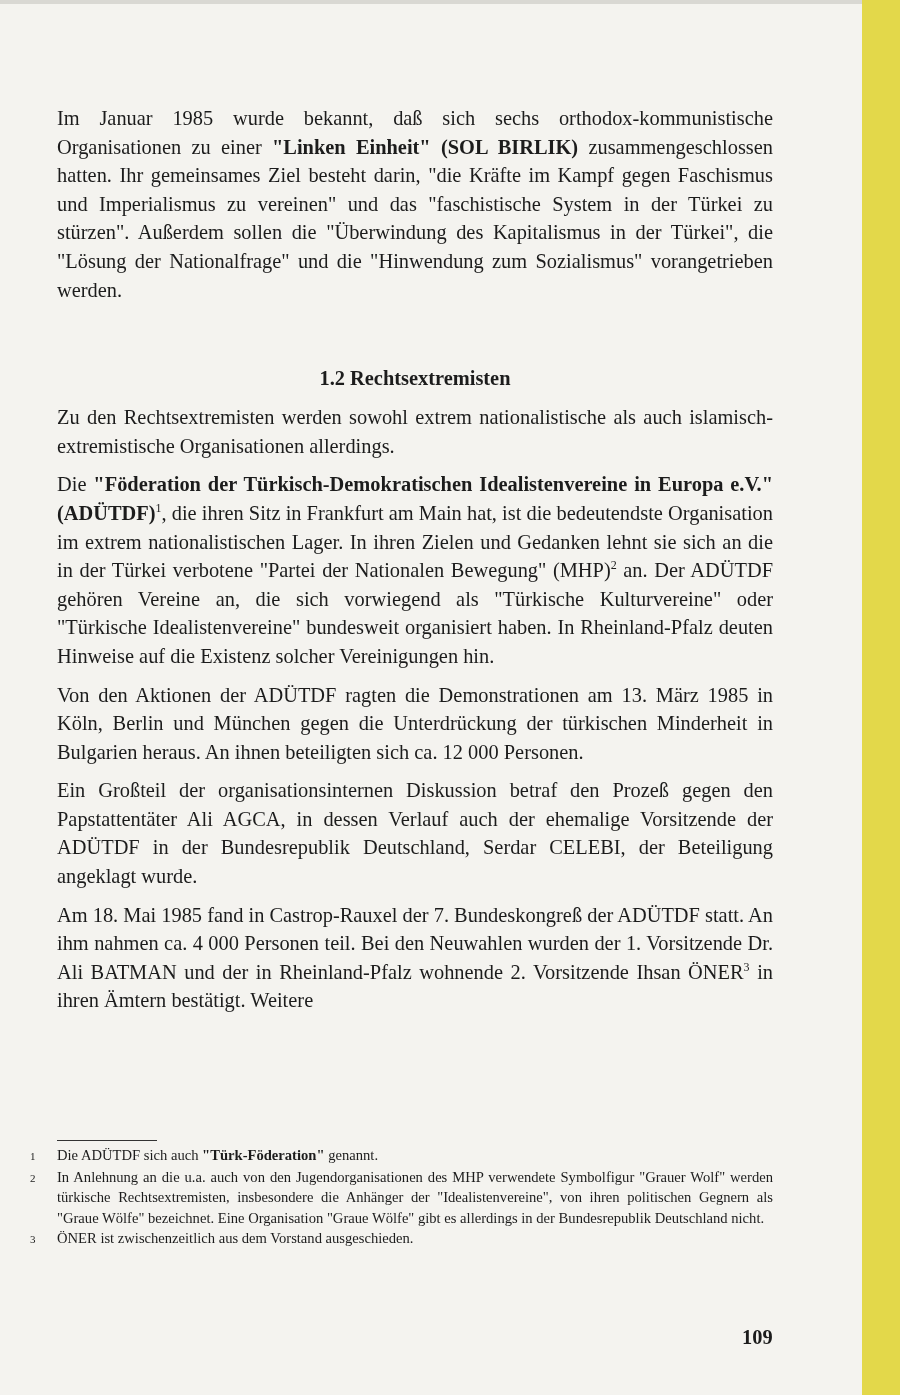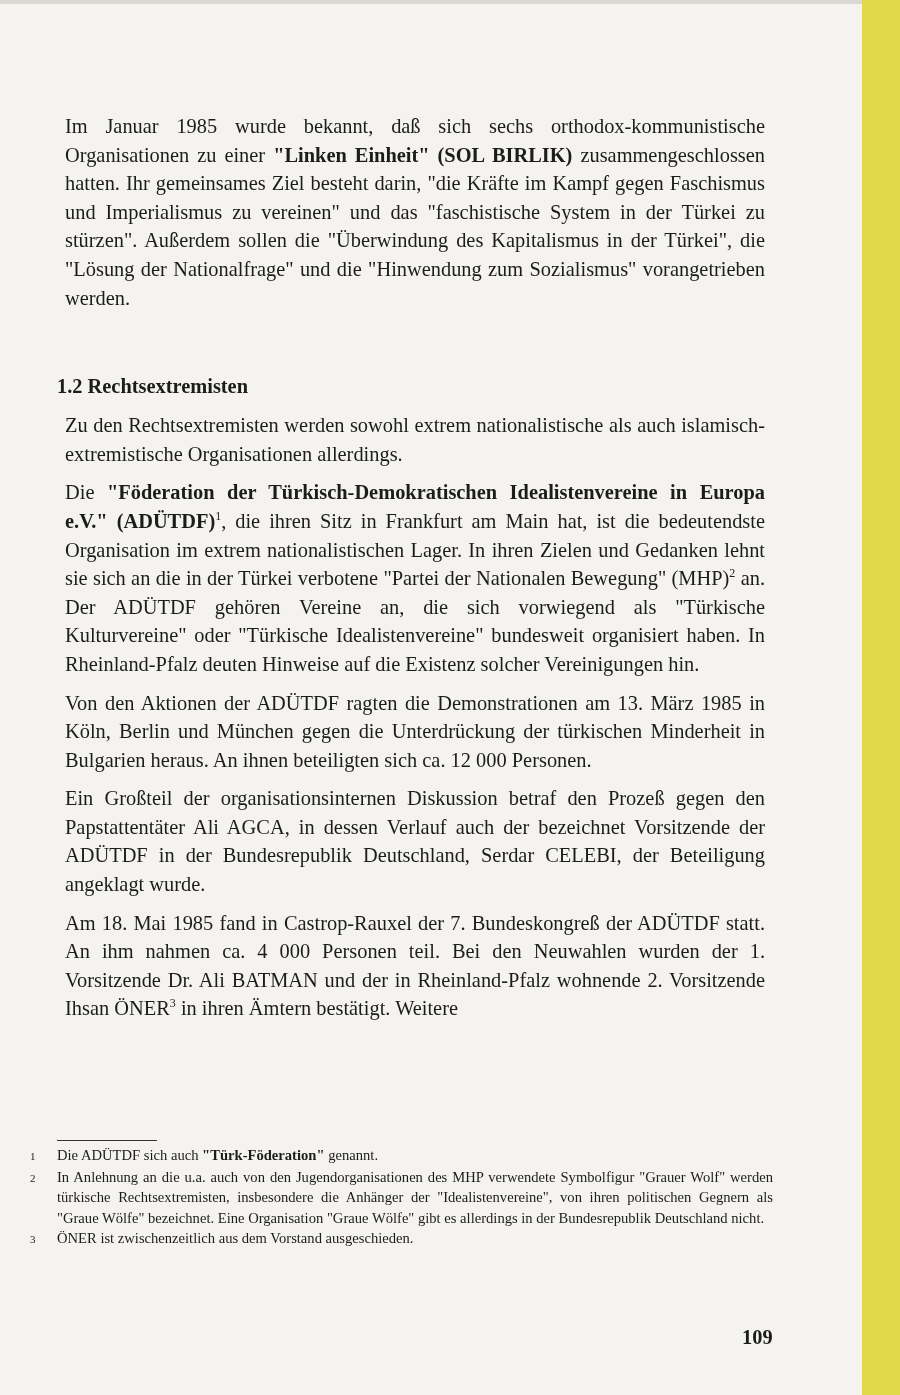--- a/index.html
+++ b/index.html
@@ -5,23 +5,23 @@
     html, body { margin: 0; padding: 0; }
     body {
       width: 900px; height: 1395px; position: relative; overflow: hidden;
       background: #f4f3ef;
       font-family: "Liberation Serif", "DejaVu Serif", serif;
       color: #1c1c1c;
     }
     .top-strip { position: absolute; left: 0; top: 0; width: 900px; height: 4px; background: #d9d8d3; }
     .edge-stripe { position: absolute; left: 862px; top: 0; width: 38px; height: 1395px; background: #e3d84a; }
     .page { position: absolute; left: 57px; top: 104px; width: 716px; }
-    p.body { margin: 8px; font-size: 20.4px; line-height: 28.6px; text-align: justify; }
+    p.body { margin: 0; font-size: 20.4px; line-height: 28.6px; text-align: justify; }
     p.body + p.body { margin-top: 10px; }
-    h2.sec { margin: 60px 0 11px 0; font-size: 20.4px; font-weight: bold; line-height: 28px; }
+    h2.sec { margin: 60px 0 11px 0; font-size: 20.4px; font-weight: bold; line-height: 28px; text-align: center; }
     b { font-weight: bold; }
     sup { font-size: 12px; line-height: 0; vertical-align: 8px; }
     .fn-rule { position: absolute; left: 57px; top: 1140px; width: 100px; height: 1px; background: #333; }
     .footnotes { position: absolute; left: 30px; top: 1145px; width: 743px; font-size: 14.6px; line-height: 20.5px; }
     .fn { display: flex; }
     .fn-num { width: 27px; flex: none; font-size: 11px; vertical-align: top; padding-top: 1px; }
     .fn-text { flex: 1; text-align: justify; }
     .page-number { position: absolute; left: 742px; top: 1326px; font-size: 20.4px; font-weight: bold; }
   </style>
 </head>
@@ -38,21 +38,21 @@
   <h2 class="sec">1.2 Rechtsextremisten</h2>
 
   <p class="body">Zu den Rechtsextremisten werden sowohl extrem nationalistische als auch islamisch-extremistische Organisationen allerdings.</p>
 
   <p class="body">
     <span>Die </span><b>"Föderation der Türkisch-Demokratischen Idealistenvereine in Europa e.V." (ADÜTDF)</b><sup>1</sup><span>, die ihren Sitz in Frankfurt am Main hat, ist die bedeutendste Organisation im extrem nationalistischen Lager. In ihren Zielen und Gedanken lehnt sie sich an die in der Türkei verbotene "Partei der Nationalen Bewegung" (MHP)</span><sup>2</sup><span> an. Der ADÜTDF gehören Vereine an, die sich vorwiegend als "Türkische Kulturvereine" oder "Türkische Idealistenvereine" bundesweit organisiert haben. In Rheinland-Pfalz deuten Hinweise auf die Existenz solcher Vereinigungen hin.</span>
   </p>
 
   <p class="body">Von den Aktionen der ADÜTDF ragten die Demonstrationen am 13. März 1985 in Köln, Berlin und München gegen die Unterdrückung der türkischen Minderheit in Bulgarien heraus. An ihnen beteiligten sich ca. 12 000 Personen.</p>
 
-  <p class="body">Ein Großteil der organisationsinternen Diskussion betraf den Prozeß gegen den Papstattentäter Ali AGCA, in dessen Verlauf auch der bezeichnet Vorsitzende der ADÜTDF in der Bundesrepublik Deutschland, Serdar CELEBI, der Beteiligung angeklagt wurde.</p>
+  <p class="body">Ein Großteil der organisationsinternen Diskussion betraf den Prozeß gegen den Papstattentäter Ali AGCA, in dessen Verlauf auch der ehemalige Vorsitzende der ADÜTDF in der Bundesrepublik Deutschland, Serdar CELEBI, der Beteiligung angeklagt wurde.</p>
 
   <p class="body">
     <span>Am 18. Mai 1985 fand in Castrop-Rauxel der 7. Bundeskongreß der ADÜTDF statt. An ihm nahmen ca. 4 000 Personen teil. Bei den Neuwahlen wurden der 1. Vorsitzende Dr. Ali BATMAN und der in Rheinland-Pfalz wohnende 2. Vorsitzende Ihsan ÖNER</span><sup>3</sup><span> in ihren Ämtern bestätigt. Weitere</span>
   </p>
 </div>
 
 <div class="fn-rule"></div>
 
 <div class="footnotes">
   <div class="fn">

